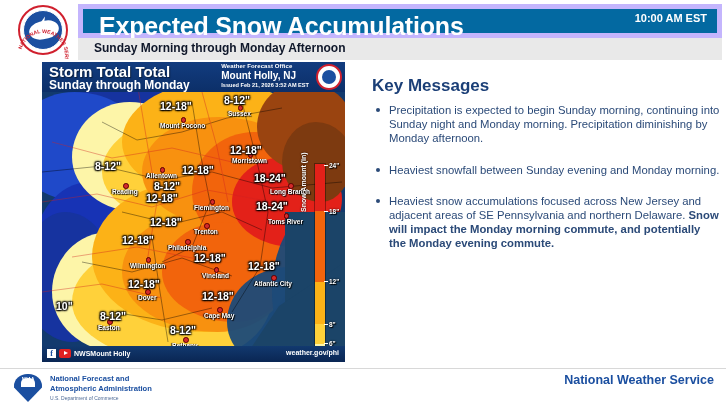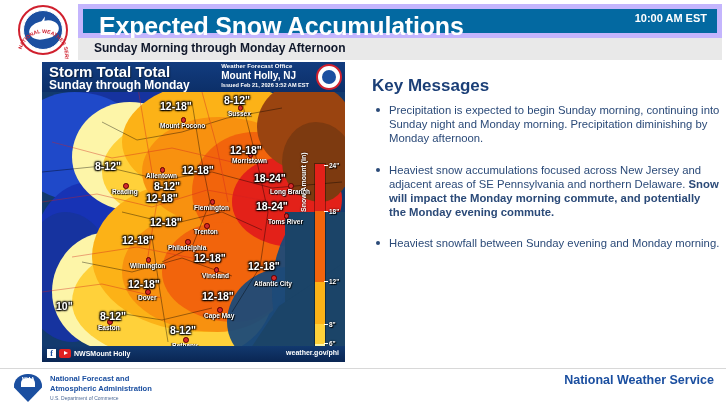--- a/index.html
+++ b/index.html
@@ -264,22 +264,22 @@
       <div class="city" style="left: 96px; top: 232px;"><span class="dot"></span>Dover</div>
       <div class="city" style="left: 162px; top: 250px;"><span class="dot"></span>Cape May</div>
       <div class="city" style="left: 56px; top: 262px;"><span class="dot"></span>Easton</div>
       <div class="city" style="left: 130px; top: 280px;"><span class="dot"></span>Bethany</div>
     </div>
 
   <div class="km">
     <h2 class="km-title">Key Messages</h2>
     <ul class="km-list">
         <li class="km-item"><span class="bullet"></span><span>Precipitation is expected to begin Sunday morning, continuing into Sunday night and Monday morning. Precipitation diminishing by Monday afternoon.</span></li>
+        <li class="km-item"><span class="bullet"></span><span>Heaviest snowfall between Sunday evening and Monday morning.</span></li>
         <li class="km-item"><span class="bullet"></span><span>Heaviest snow accumulations focused across New Jersey and adjacent areas of SE Pennsylvania and northern Delaware. </span><b>Snow will impact the Monday morning commute, and potentially the Monday evening commute.</b></li>
-        <li class="km-item"><span class="bullet"></span><span>Heaviest snowfall between Sunday evening and Monday morning.</span></li>
       </ul>
   </div>
 
   <div class="footer">
     <div class="noaa-logo">
       <div class="noaa-circ"></div>
       <div class="noaa-bird"></div>
       <div class="noaa-seal-txt">NOAA</div>
     </div>
     <div class="noaa-text">

